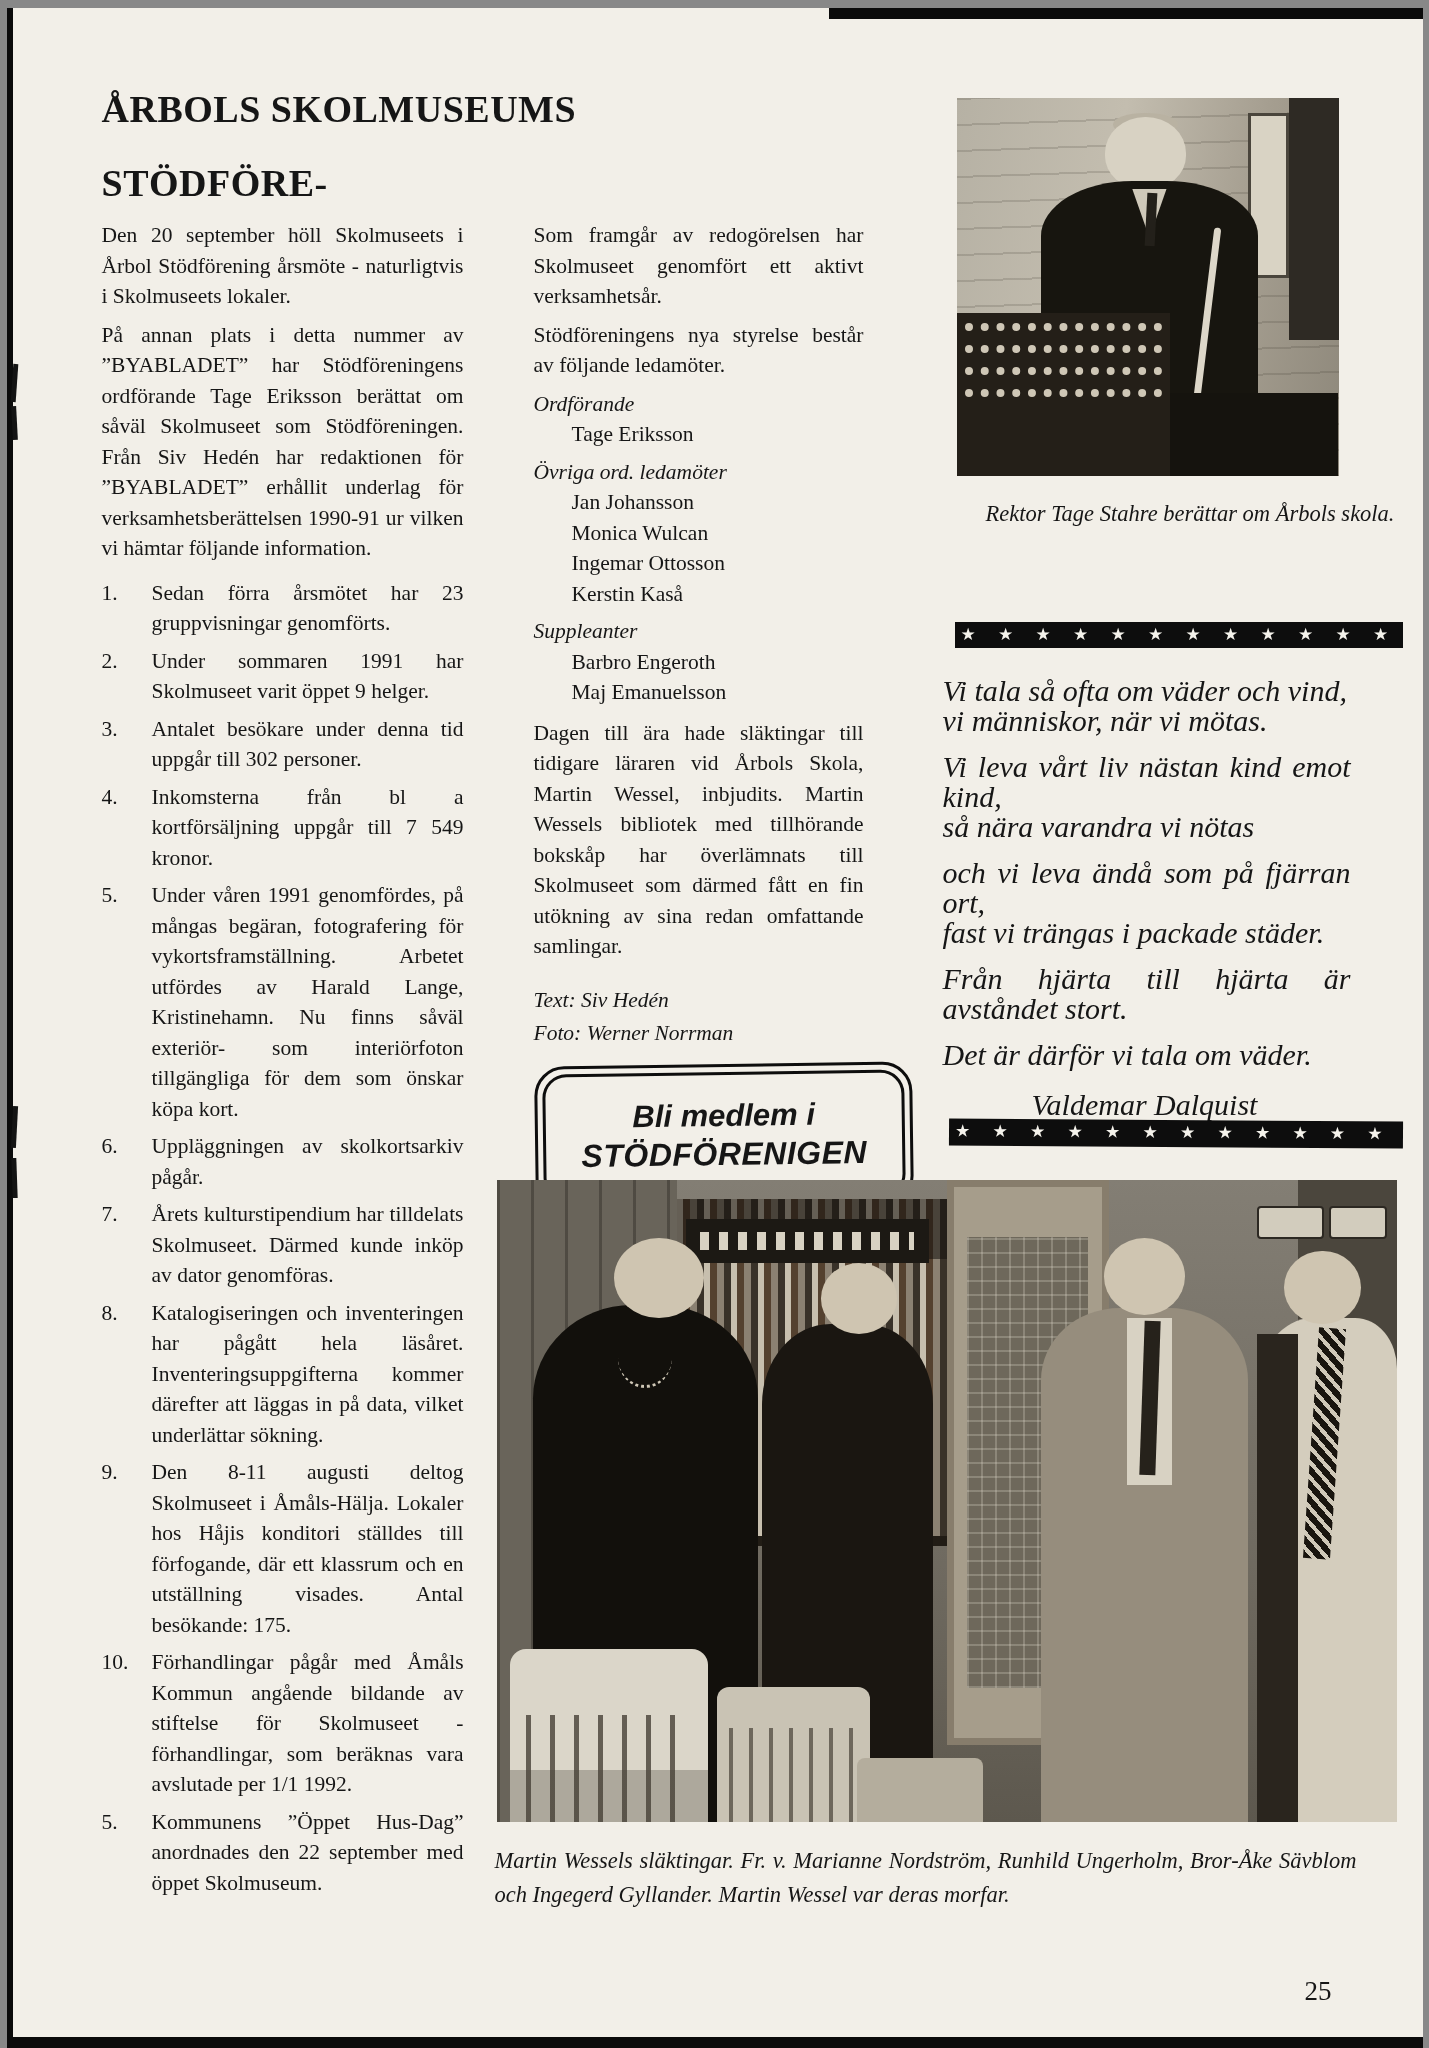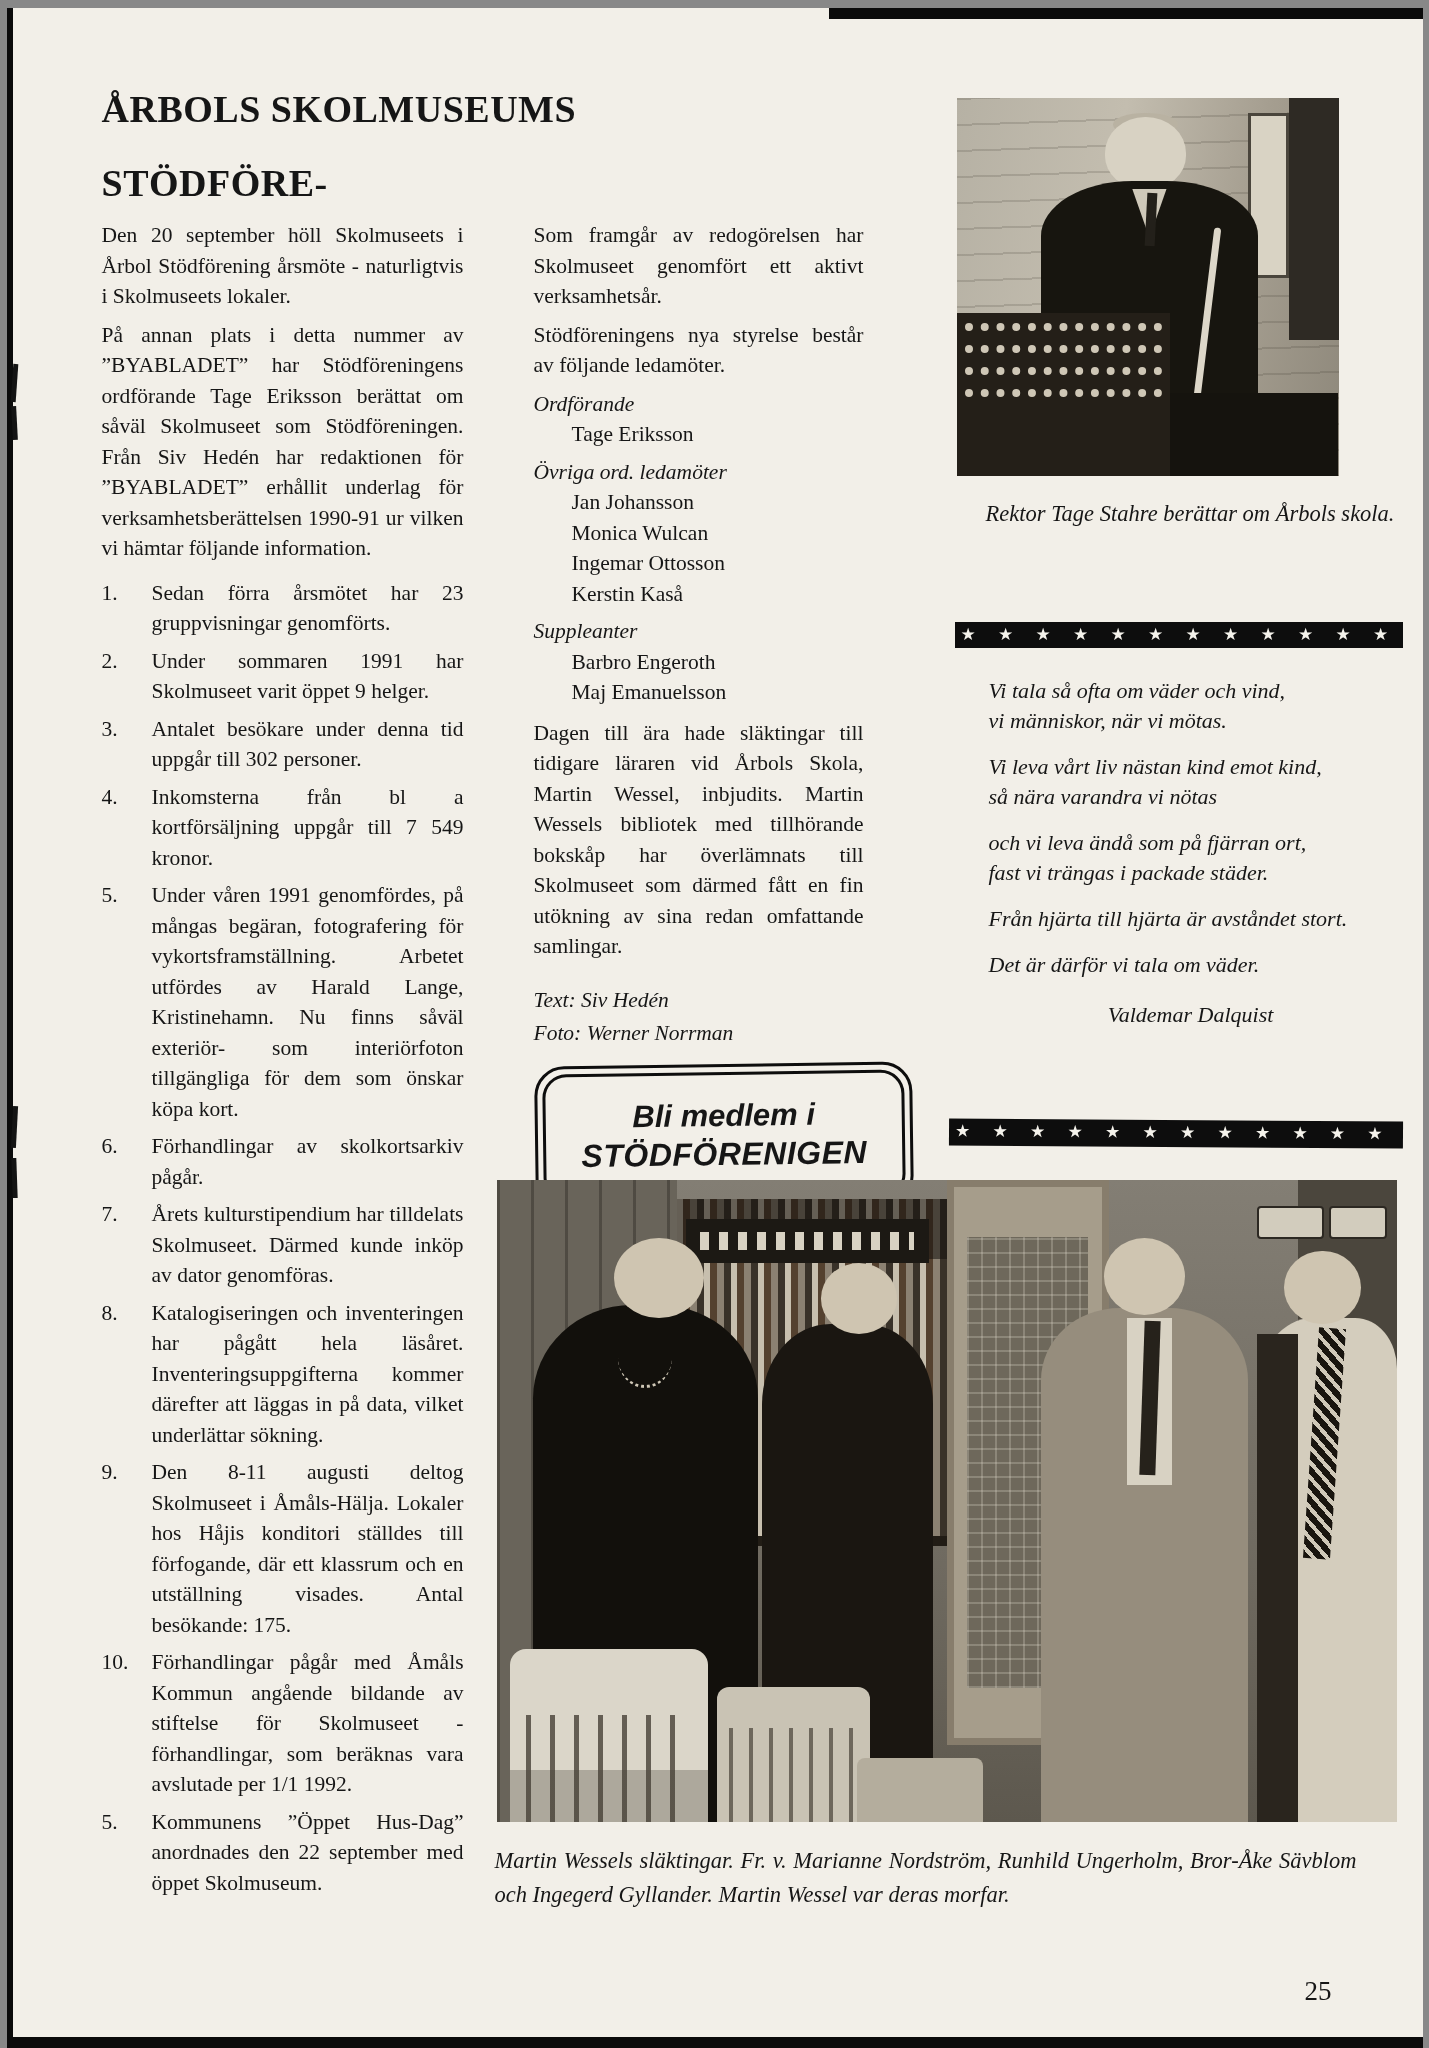--- a/index.html
+++ b/index.html
@@ -83,21 +83,21 @@
   .p1-row{border-top:8px dotted #cfc7b6;margin-bottom:14px;}
   .p1-floor{position:absolute;left:56%;top:78%;width:44%;height:22%;background:#15130e;}
 
   .caption{font-style:italic;text-align:right;}
   .cap1{position:absolute;left:952px;top:490px;width:436px;font-size:22.5px;line-height:32px;}
   .starband{position:absolute;background:#0d0d0d;color:#f5f3ec;overflow:hidden;white-space:nowrap;
     font-size:17px;line-height:26px;letter-spacing:9px;padding-left:6px;}
   .band1{left:948px;top:614px;width:442px;height:26px;}
   .band2{left:942px;top:1112px;width:448px;height:27px;transform:rotate(0.4deg);}
 
-  .poem{position:absolute;left:982px;top:668px;width:408px;font-style:italic;font-size:22px;line-height:30px;}
+  .poem{position:absolute;left:936px;top:668px;width:408px;font-style:italic;font-size:30px;line-height:30px;}
   .poem .pline{text-align:justify;}
   .poem .stanza{margin-top:16px;}
   .poem .author{margin-top:20px;text-align:center;padding-right:4px;}
 
   .photo2{left:490px;top:1172px;width:900px;height:642px;background:linear-gradient(180deg,#837e74 0%,#6f6a60 60%,#5d584e 100%);}
   .p2-wall{position:absolute;left:0;top:0;width:20%;height:100%;background:#69645a;}
   .p2-wall:after{content:"";position:absolute;inset:0;background:repeating-linear-gradient(90deg,rgba(30,27,22,.35) 0 3px,transparent 3px 34px);}
   .p2-shelf{position:absolute;left:20%;top:3%;width:30%;height:54%;background:#332d25;
     background-image:repeating-linear-gradient(90deg,#c7bfae 0 6px,#54412f 6px 13px,#8b8172 13px 20px,#393229 20px 27px);
     box-shadow:inset 0 -10px 0 #211c15, inset 0 60px 0 rgba(20,17,12,.55);}
@@ -172,21 +172,21 @@
       <div class="li-row">
           <span class="li-num">4.</span>
           <span class="li-text">Inkomsterna från bl a kortförsäljning uppgår till 7 549 kronor.</span>
         </div>
       <div class="li-row">
           <span class="li-num">5.</span>
           <span class="li-text">Under våren 1991 genomfördes, på mångas begäran, fotografering för vykortsframställning. Arbetet utfördes av Harald Lange, Kristinehamn. Nu finns såväl exteriör- som interiörfoton tillgängliga för dem som önskar köpa kort.</span>
         </div>
       <div class="li-row">
           <span class="li-num">6.</span>
-          <span class="li-text">Förhandlingar av skolkortsarkiv pågår.</span>
+          <span class="li-text">Uppläggningen av skolkortsarkiv pågår.</span>
         </div>
       <div class="li-row">
           <span class="li-num">7.</span>
           <span class="li-text">Årets kulturstipendium har tilldelats Skolmuseet. Därmed kunde inköp av dator genomföras.</span>
         </div>
       <div class="li-row">
           <span class="li-num">8.</span>
           <span class="li-text">Katalogiseringen och inventeringen har pågått hela läsåret. Inventeringsuppgifterna kommer därefter att läggas in på data, vilket underlättar sökning.</span>
         </div>
       <div class="li-row">

